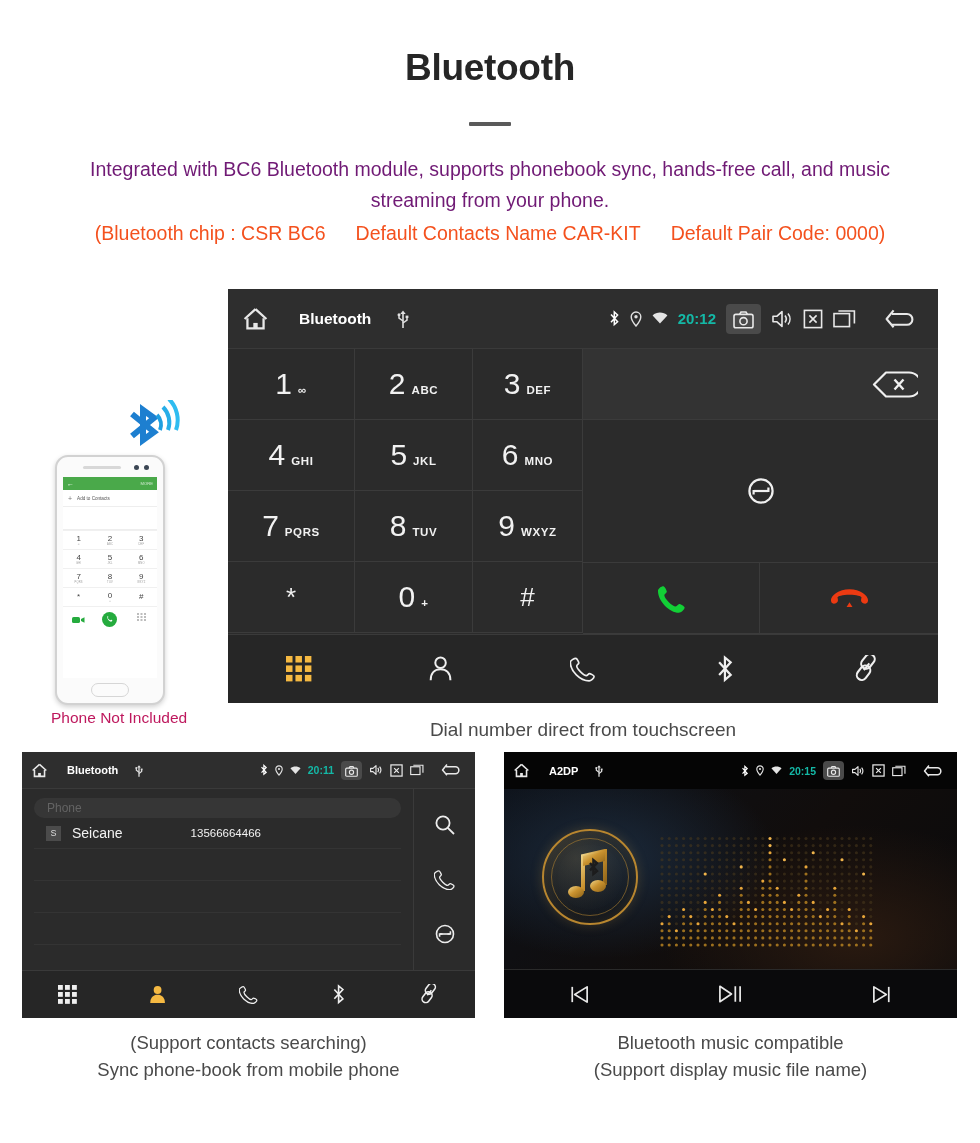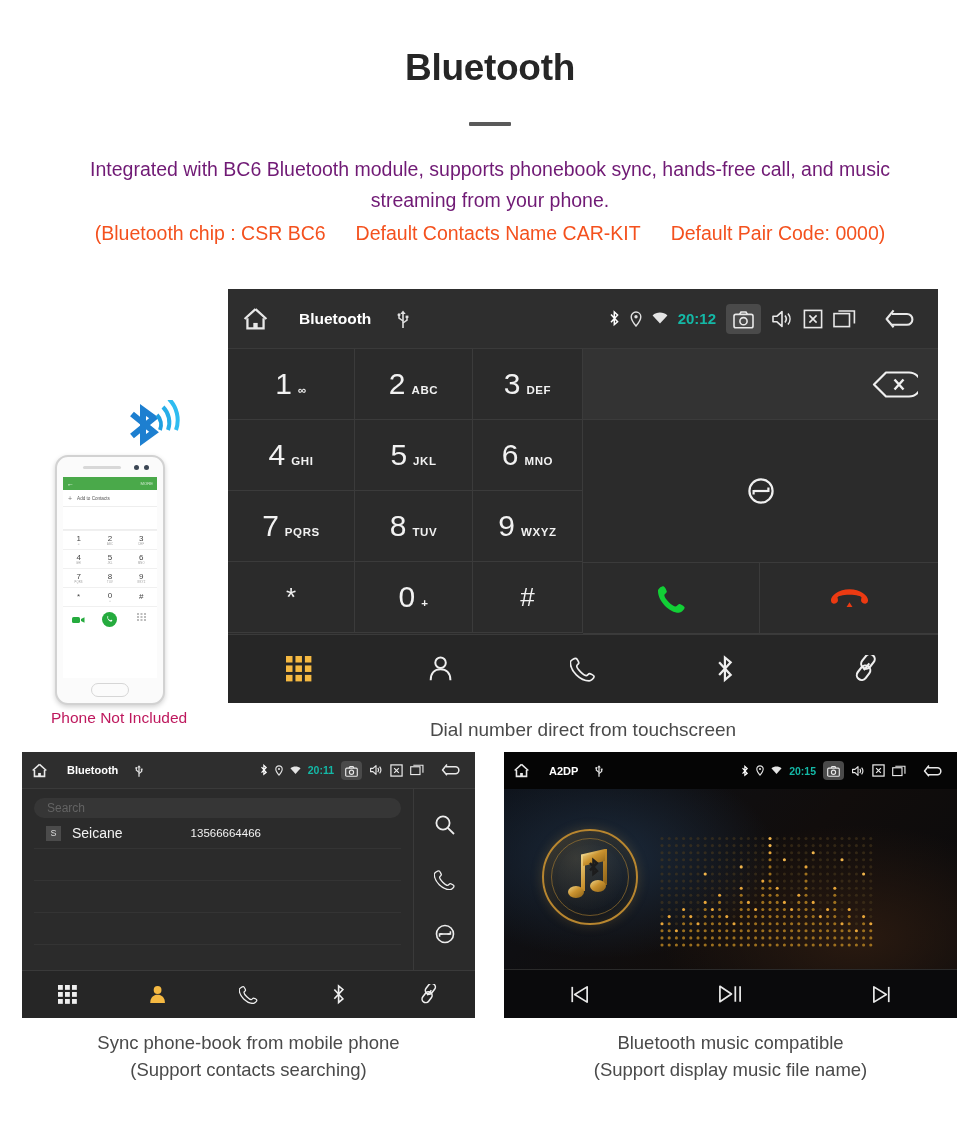--- a/index.html
+++ b/index.html
@@ -573,21 +573,21 @@
             <path d="M11 6 H26 a5.4 5.4 0 0 1 0 10.8 H11" fill="none" stroke="#e8e8e8" stroke-width="2.4"></path>
             <path d="M12.6 2.4 L5.6 11 L12.6 19.2" fill="none" stroke="#e8e8e8" stroke-width="2.4" stroke-linejoin="round"></path>
           </svg>
       </span>
     </span>
   </div>
 
   <div class="pb-body">
     <div class="pb-list">
       <div class="pb-search">
-        <span>Search</span>
+        <span>Phone</span>
       </div>
       <div id="pb-rows">
           <div class="pb-row">
        <span class="pb-badge">S</span>
        <span class="pb-name">Seicane</span>
        <span class="pb-num">13566664466</span>
      </div>
           <div class="pb-empty"></div>
           <div class="pb-empty"></div>
           <div class="pb-empty"></div>
@@ -659,22 +659,22 @@
           <svg width="18.7" height="20.3" viewBox="0 0 24 26">
             <rect x="8.6" y="-1.4" width="9.4" height="15" rx="4.7" transform="rotate(38 13.3 6.1)" fill="none" stroke="#efefef" stroke-width="2"></rect>
             <rect x="4.4" y="9.4" width="9.4" height="15" rx="4.7" transform="rotate(38 9.1 16.9)" fill="none" stroke="#efefef" stroke-width="2"></rect>
             <path d="M9.4 14.4 L14.6 8" stroke="#efefef" stroke-width="2"></path>
           </svg>
         </span>
      </div>
     </div>
 </div>
 <div class="caption small" style="left:22px;top:1030px;width:453px;">
+  <div>(Support contacts searching)</div>
   <div>Sync phone-book from mobile phone</div>
-  <div>(Support contacts searching)</div>
 </div>
 
 <div class="hu" id="mus-panel">
   <div class="statusbar">
     <span class="ico">
       <svg width="17" height="15" viewBox="0 0 24 22">
           <path d="M12 2 L22 11 M12 2 L2 11" stroke="#e8e8e8" stroke-width="2.3" fill="none"></path>
           <path d="M4.6 10.2 V19.6 H19.4 V10.2" stroke="#e8e8e8" stroke-width="2.3" fill="none"></path>
           <rect x="10" y="14.6" width="4" height="5" fill="#e8e8e8"></rect>
         </svg>

